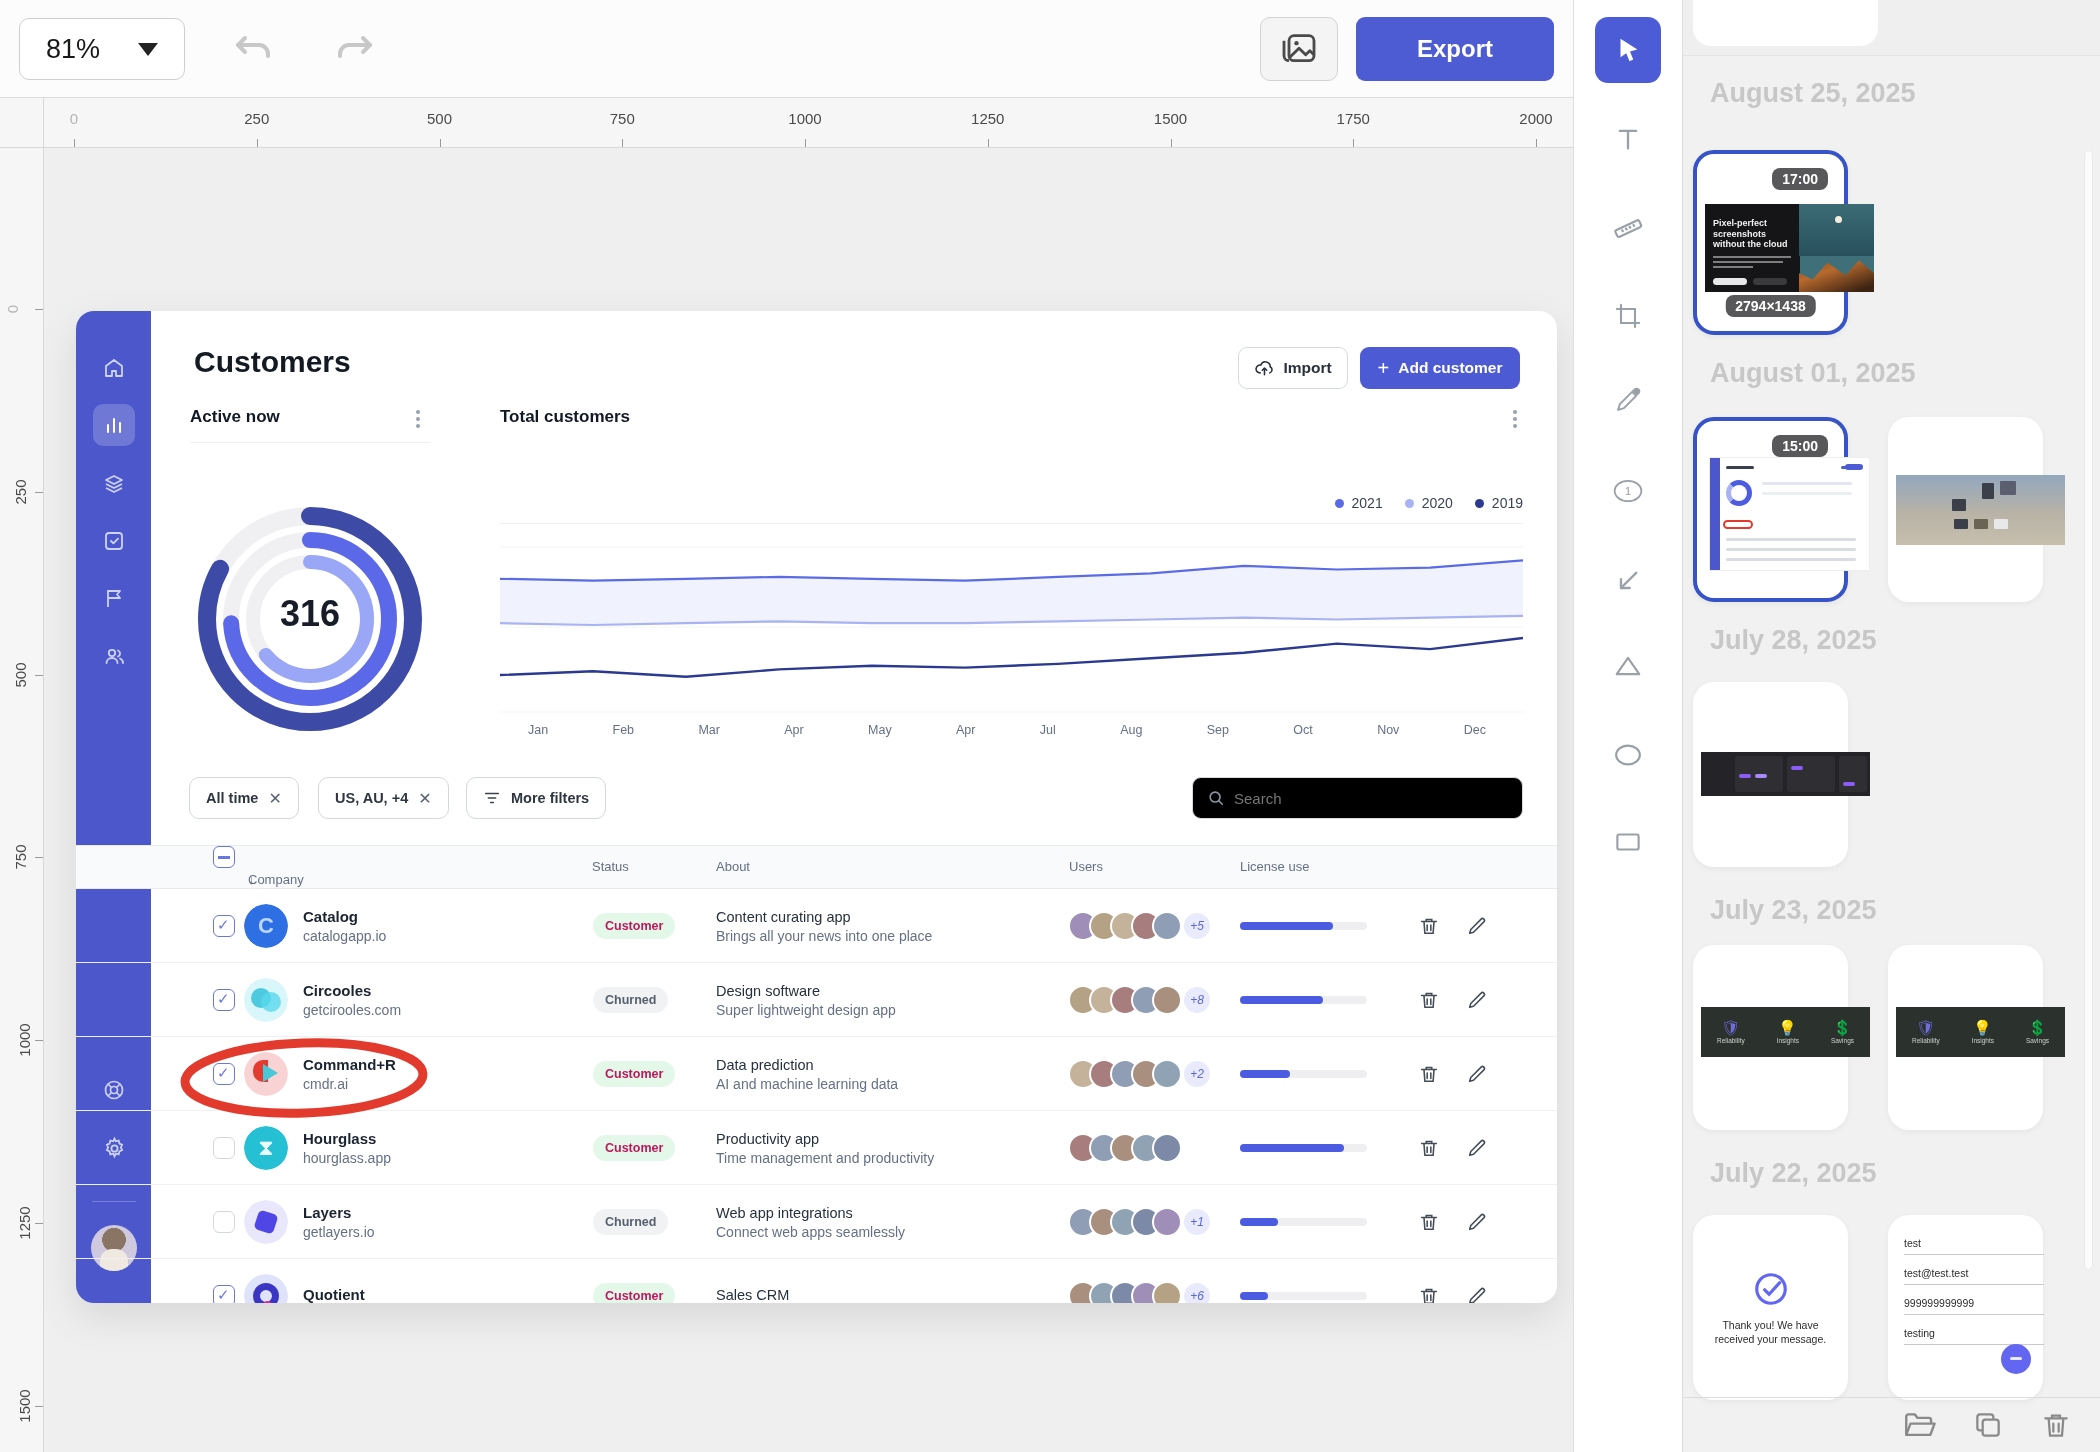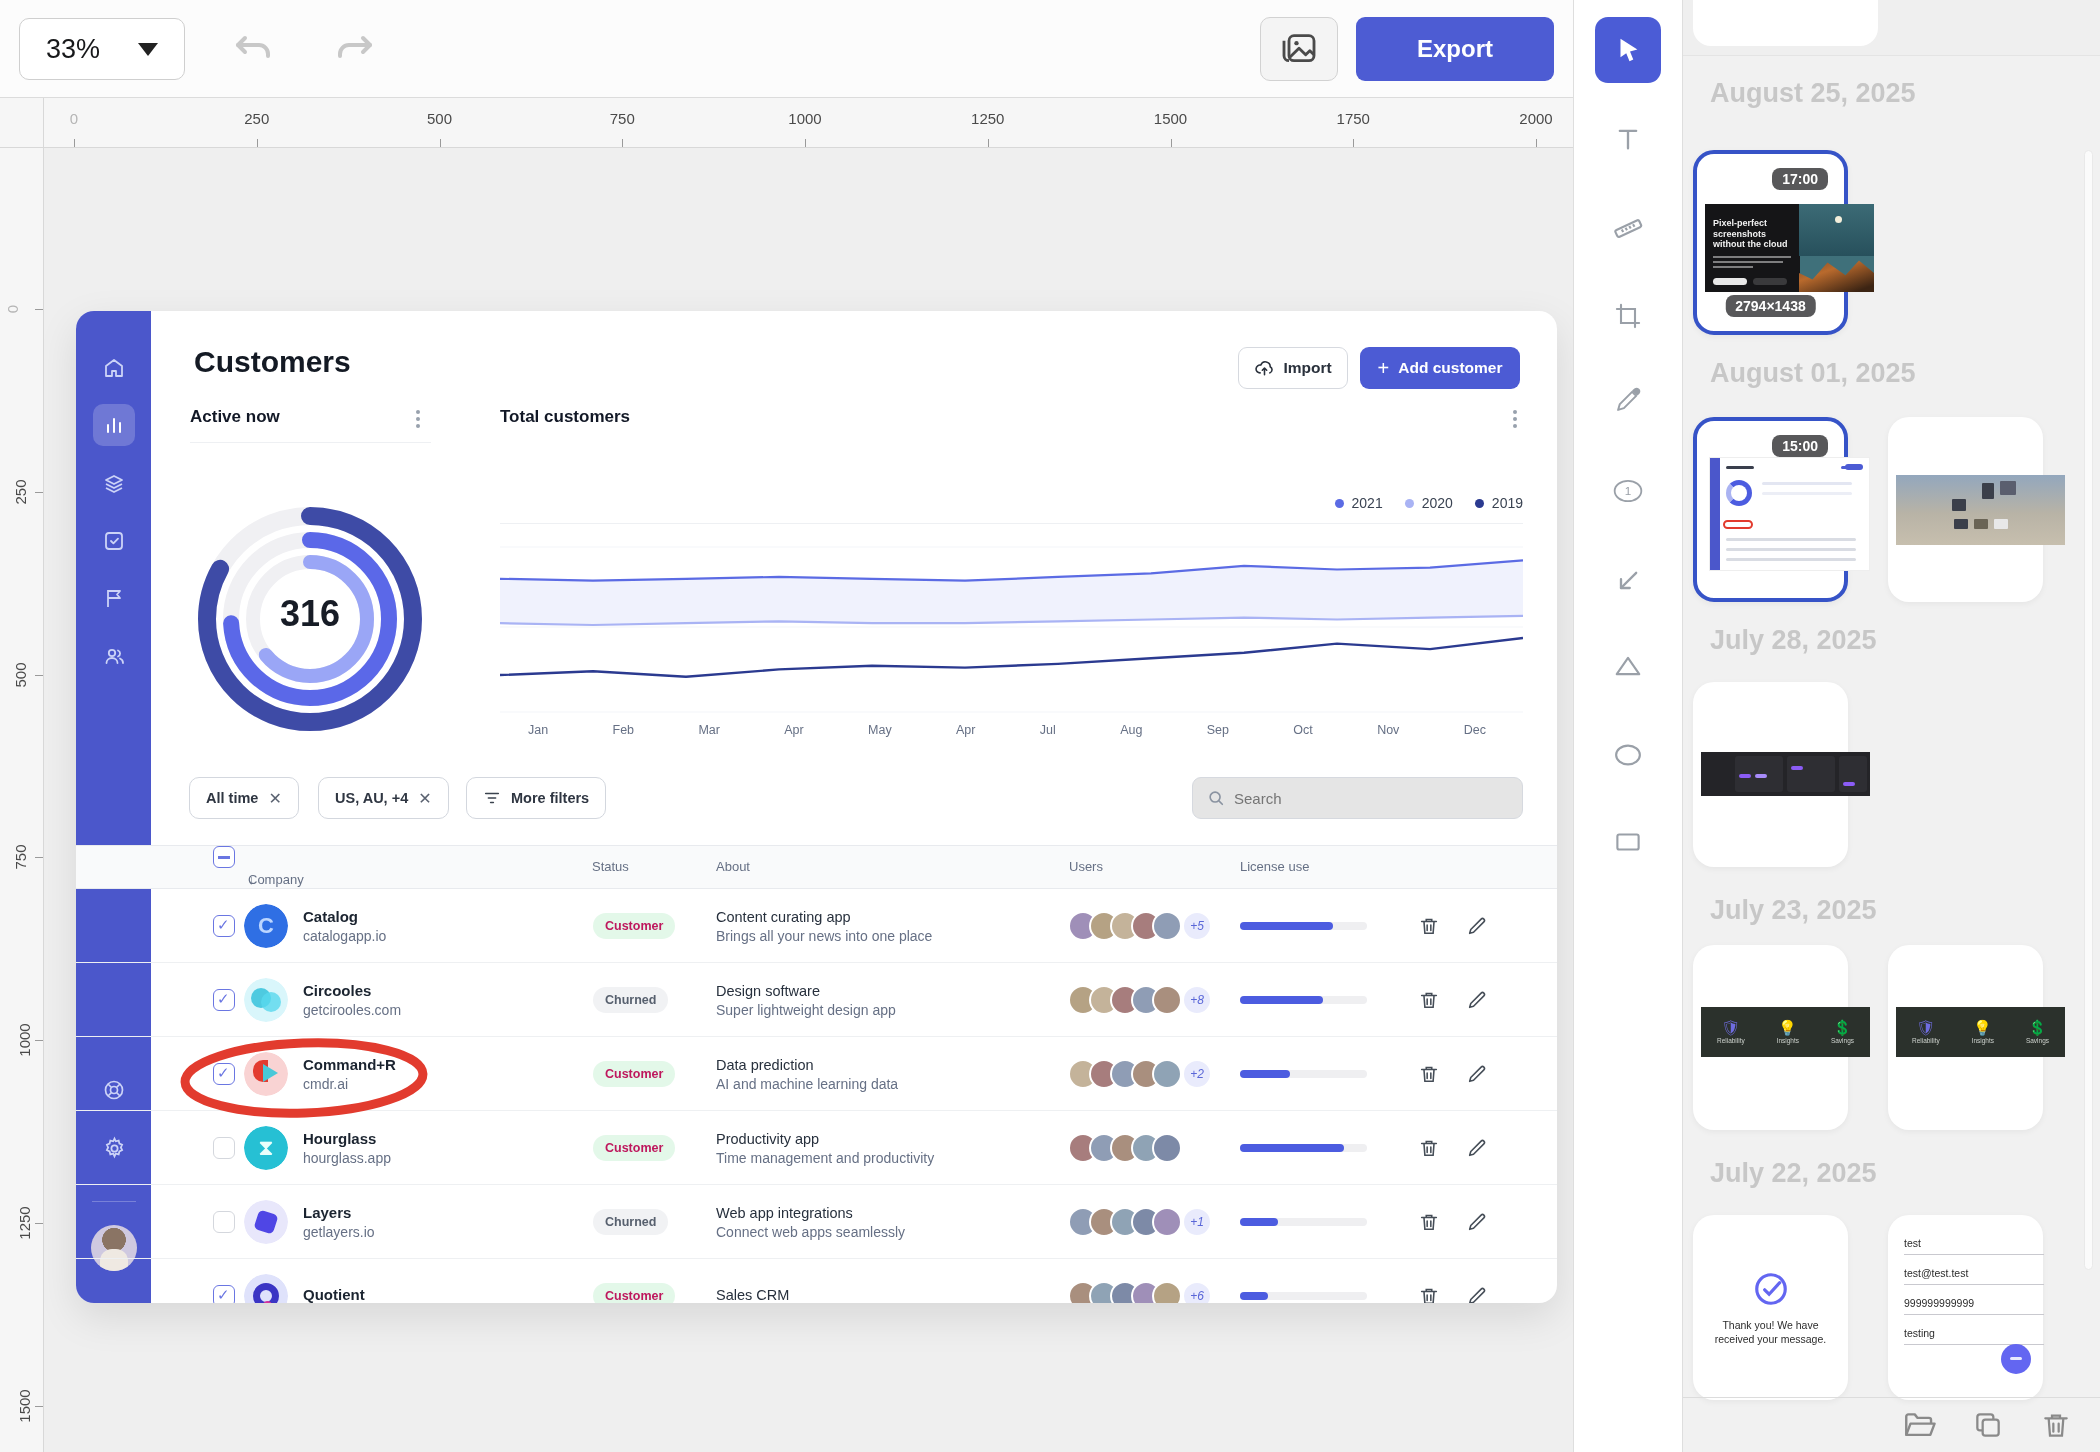--- a/index.html
+++ b/index.html
@@ -73,21 +73,21 @@
   .legend .li { display:flex; align-items:center; gap:8px; font-size:14px; color:#3a4352; }
   .legend .dot { width:9px; height:9px; border-radius:50%; }
   .months { position:absolute; left:452px; top:412px; width:958px; display:flex; justify-content:space-between; }
   .months span { font-size:12.5px; color:#667085; }
 
   .chip { position:absolute; top:466px; height:42px; border:1px solid #d3d7de; border-radius:10px;
     background:#fff; display:flex; align-items:center; gap:10px; padding:0 16px; font-size:14.5px;
     font-weight:bold; color:#2f3642; }
   .chip .x { color:#5a6270; font-size:16px; font-weight:normal; }
   .searchbox { position:absolute; left:1116px; top:466px; width:331px; height:42px; border:1px solid #d6d9df;
-    border-radius:9px; background:#e5e5e5; display:flex; align-items:center; gap:9px; padding:0 14px; }
+    border-radius:9px; background:#000000; display:flex; align-items:center; gap:9px; padding:0 14px; }
   .searchbox input { border:none; outline:none; font-size:15px; color:#667085; width:250px;
     font-family:"Liberation Sans", sans-serif; background:transparent; }
 
   .thead { position:absolute; left:0; top:534px; width:1481px; height:44px; background:#f9fafb;
     border-top:1px solid #e8eaee; border-bottom:1px solid #e8eaee; font-size:13px; color:#667085; }
   .thead span { position:absolute; top:13px; }
   .trow { position:absolute; left:0; width:1481px; height:74px; border-bottom:1px solid #eef0f2; }
   .cb { position:absolute; left:137px; top:50%; margin-top:-11px; width:22px; height:22px; border-radius:6px;
     border:1.5px solid #d4d7dd; background:#fff; }
   .cb.checked { border-color:#6a76e2; }
@@ -191,21 +191,21 @@
   svg.ic { display:block; }
 </style>
 </head>
 <body>
 
 <div class="app">
 
   <div class="main">
     <div class="topbar">
       <div class="zoom-select">
-        <span class="zv">33%</span>
+        <span class="zv">81%</span>
         <span class="caret"></span>
       </div>
       <div class="histbtn" style="left:233px;">
         <svg class="ic" viewBox="0 0 44 38" fill="none" stroke="#c8c8c8" stroke-width="4" stroke-linecap="round" stroke-linejoin="round">
           <path d="M12 8 L5 15 L12 22"></path>
             <path d="M5 15 H26 a9 9 0 0 1 9 9 v2"></path>
         </svg>
       </div>
       <div class="histbtn" style="left:331px;">
         <svg class="ic" viewBox="0 0 44 38" fill="none" stroke="#c8c8c8" stroke-width="4" stroke-linecap="round" stroke-linejoin="round">

